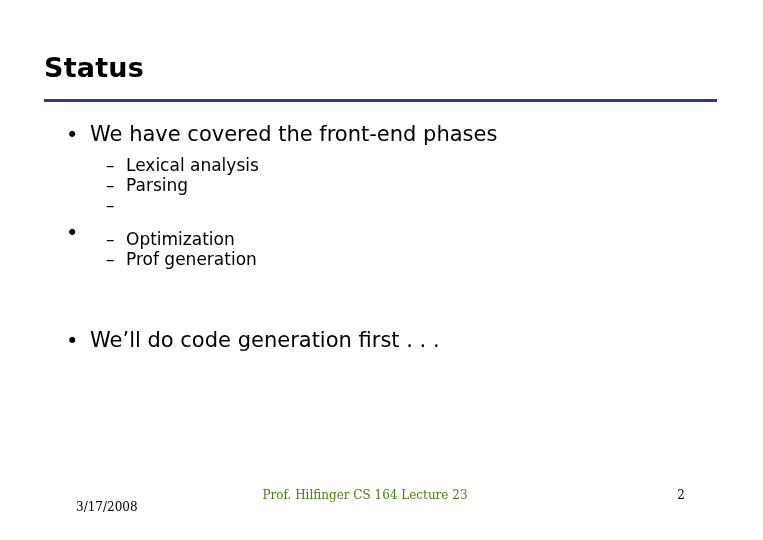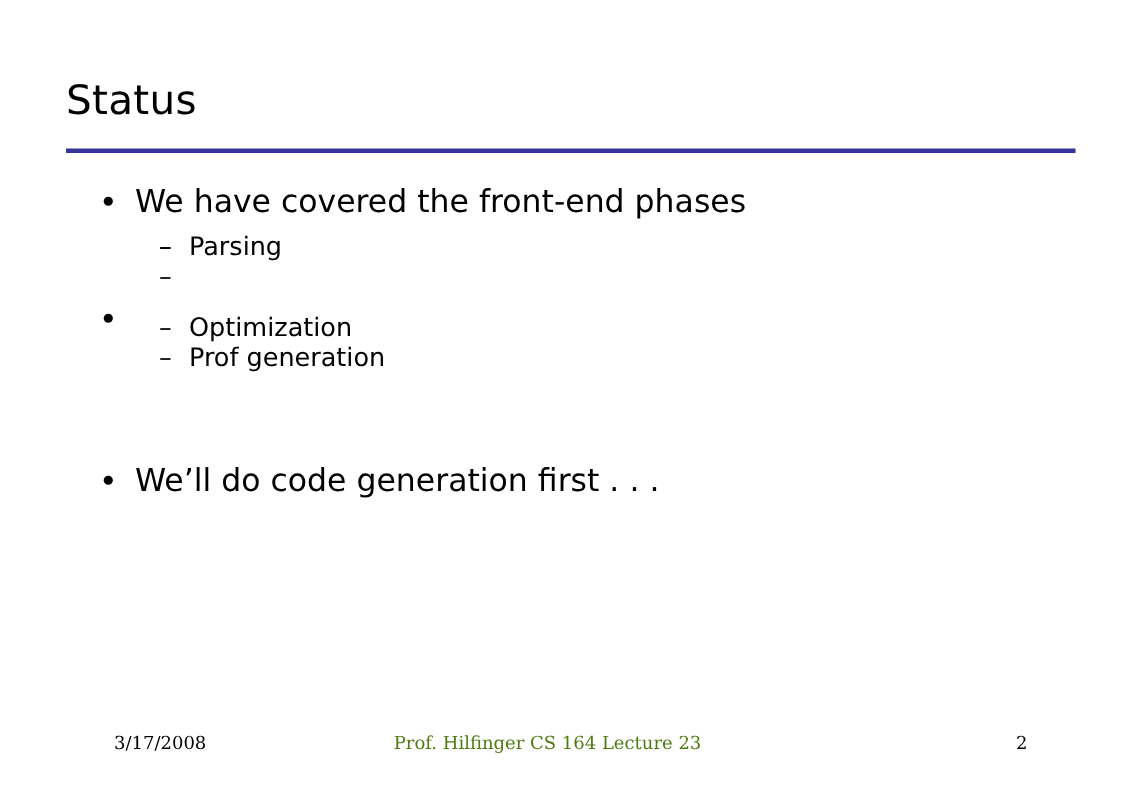--- a/index.html
+++ b/index.html
@@ -17,21 +17,21 @@
     position: relative;
     width: 763px;
     height: 540px;
     box-sizing: border-box;
   }
   .title {
     position: absolute;
     left: 44px;
     top: 52px;
     font-size: 27px;
-    font-weight: normal;
+    font-weight: bold;
     color: #000000;
     letter-spacing: 0.2px;
     font-family: "DejaVu Sans", sans-serif;
   }
   .title-rule {
     position: absolute;
     left: 44px;
     top: 99px;
     width: 673px;
     height: 3px;
@@ -81,21 +81,21 @@
   .footer {
     position: absolute;
     left: 0;
     top: 488px;
     width: 763px;
     height: 20px;
   }
   .footer-date {
     position: absolute;
     left: 76px;
-    top: 0;
+    top: 12px;
     font-size: 12px;
     color: #000000;
     font-family: "DejaVu Serif", serif;
   }
   .footer-center {
     position: absolute;
     left: 0;
     top: 0;
     width: 730px;
     text-align: center;
@@ -122,20 +122,21 @@
 
   <div class="body">
 
     <div class="bullet1">
       <span class="dot">•</span>
       <span>We have covered the front-end phases</span>
     </div>
     <div class="sub-group">
       <div class="bullet2">
         <span class="dash">–</span>
+        <span>Lexical analysis</span>
       </div>
       <div class="bullet2">
         <span class="dash">–</span>
         <span>Parsing</span>
       </div>
       <div class="bullet2">
         <span class="dash">–</span>
       </div>
     </div>
 

